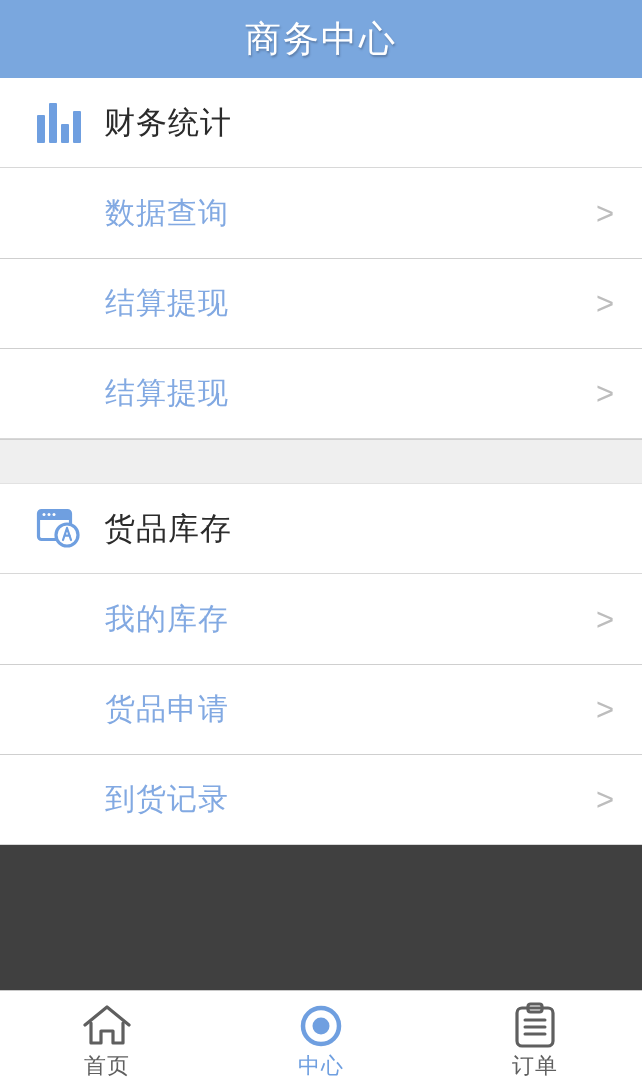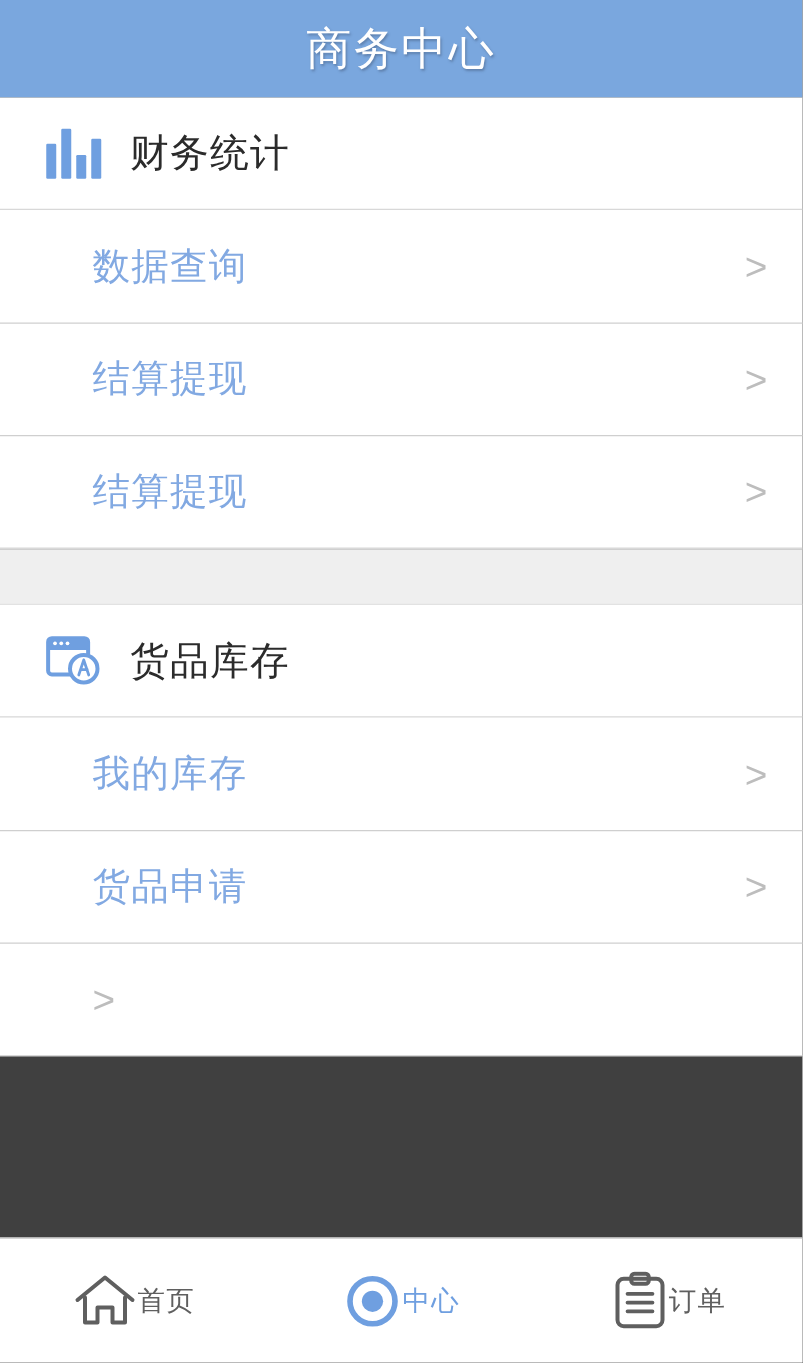--- a/index.html
+++ b/index.html
@@ -51,21 +51,21 @@
   .bars i { display:block; width:8px; background:#6f9fe0; border-radius:1px; }
   .bars i.b1 { height:28px; }
   .bars i.b2 { height:40px; }
   .bars i.b3 { height:19px; }
   .bars i.b4 { height:32px; }
 
   
   .row {
     height:90px;
     display:flex; align-items:center;
-    padding:0 28px 0 74px;
+    padding:0 28px 0 105px;
     position:relative;
   }
   .row + .row::before {
     content:""; position:absolute; left:-39px; right:-28px; top:0;
     height:1px; background:#cfcfcf;
   }
   .row .row-label {
     font-size:30px;
     color:#82a9e2;
     letter-spacing:1px;
@@ -83,21 +83,21 @@
   
   .tabbar {
     position:absolute; left:0; bottom:0;
     width:642px; height:100px;
     background:#ffffff;
     border-top:1px solid #c8c8c8;
     display:flex;
   }
   .tab {
     flex:1 1 25%;
-    display:flex; flex-direction:row;
+    display:flex; flex-direction:column;
     align-items:center; justify-content:center;
     gap:0;
   }
   .tab .tab-icon { height:50px; display:flex; align-items:center; justify-content:center; }
   .tab .tab-label { font-size:22px; color:#5f5f5f; letter-spacing:1px; }
   .tab.active .tab-label { color:#6f9fe0; }
 </style>
 </head>
 <body>
 
@@ -163,20 +163,21 @@
       <span class="row-label">我的库存</span>
       <span class="chev">&gt;</span>
     </div>
 
     <div class="row">
       <span class="row-label">货品申请</span>
       <span class="chev">&gt;</span>
     </div>
 
     <div class="row">
+      <span class="row-label">到货记录</span>
       <span class="chev">&gt;</span>
     </div>
 
     <div class="card-bottom-line"></div>
   </div>
 
   <div class="tabbar">
 
     <div class="tab">
       <span class="tab-icon">

